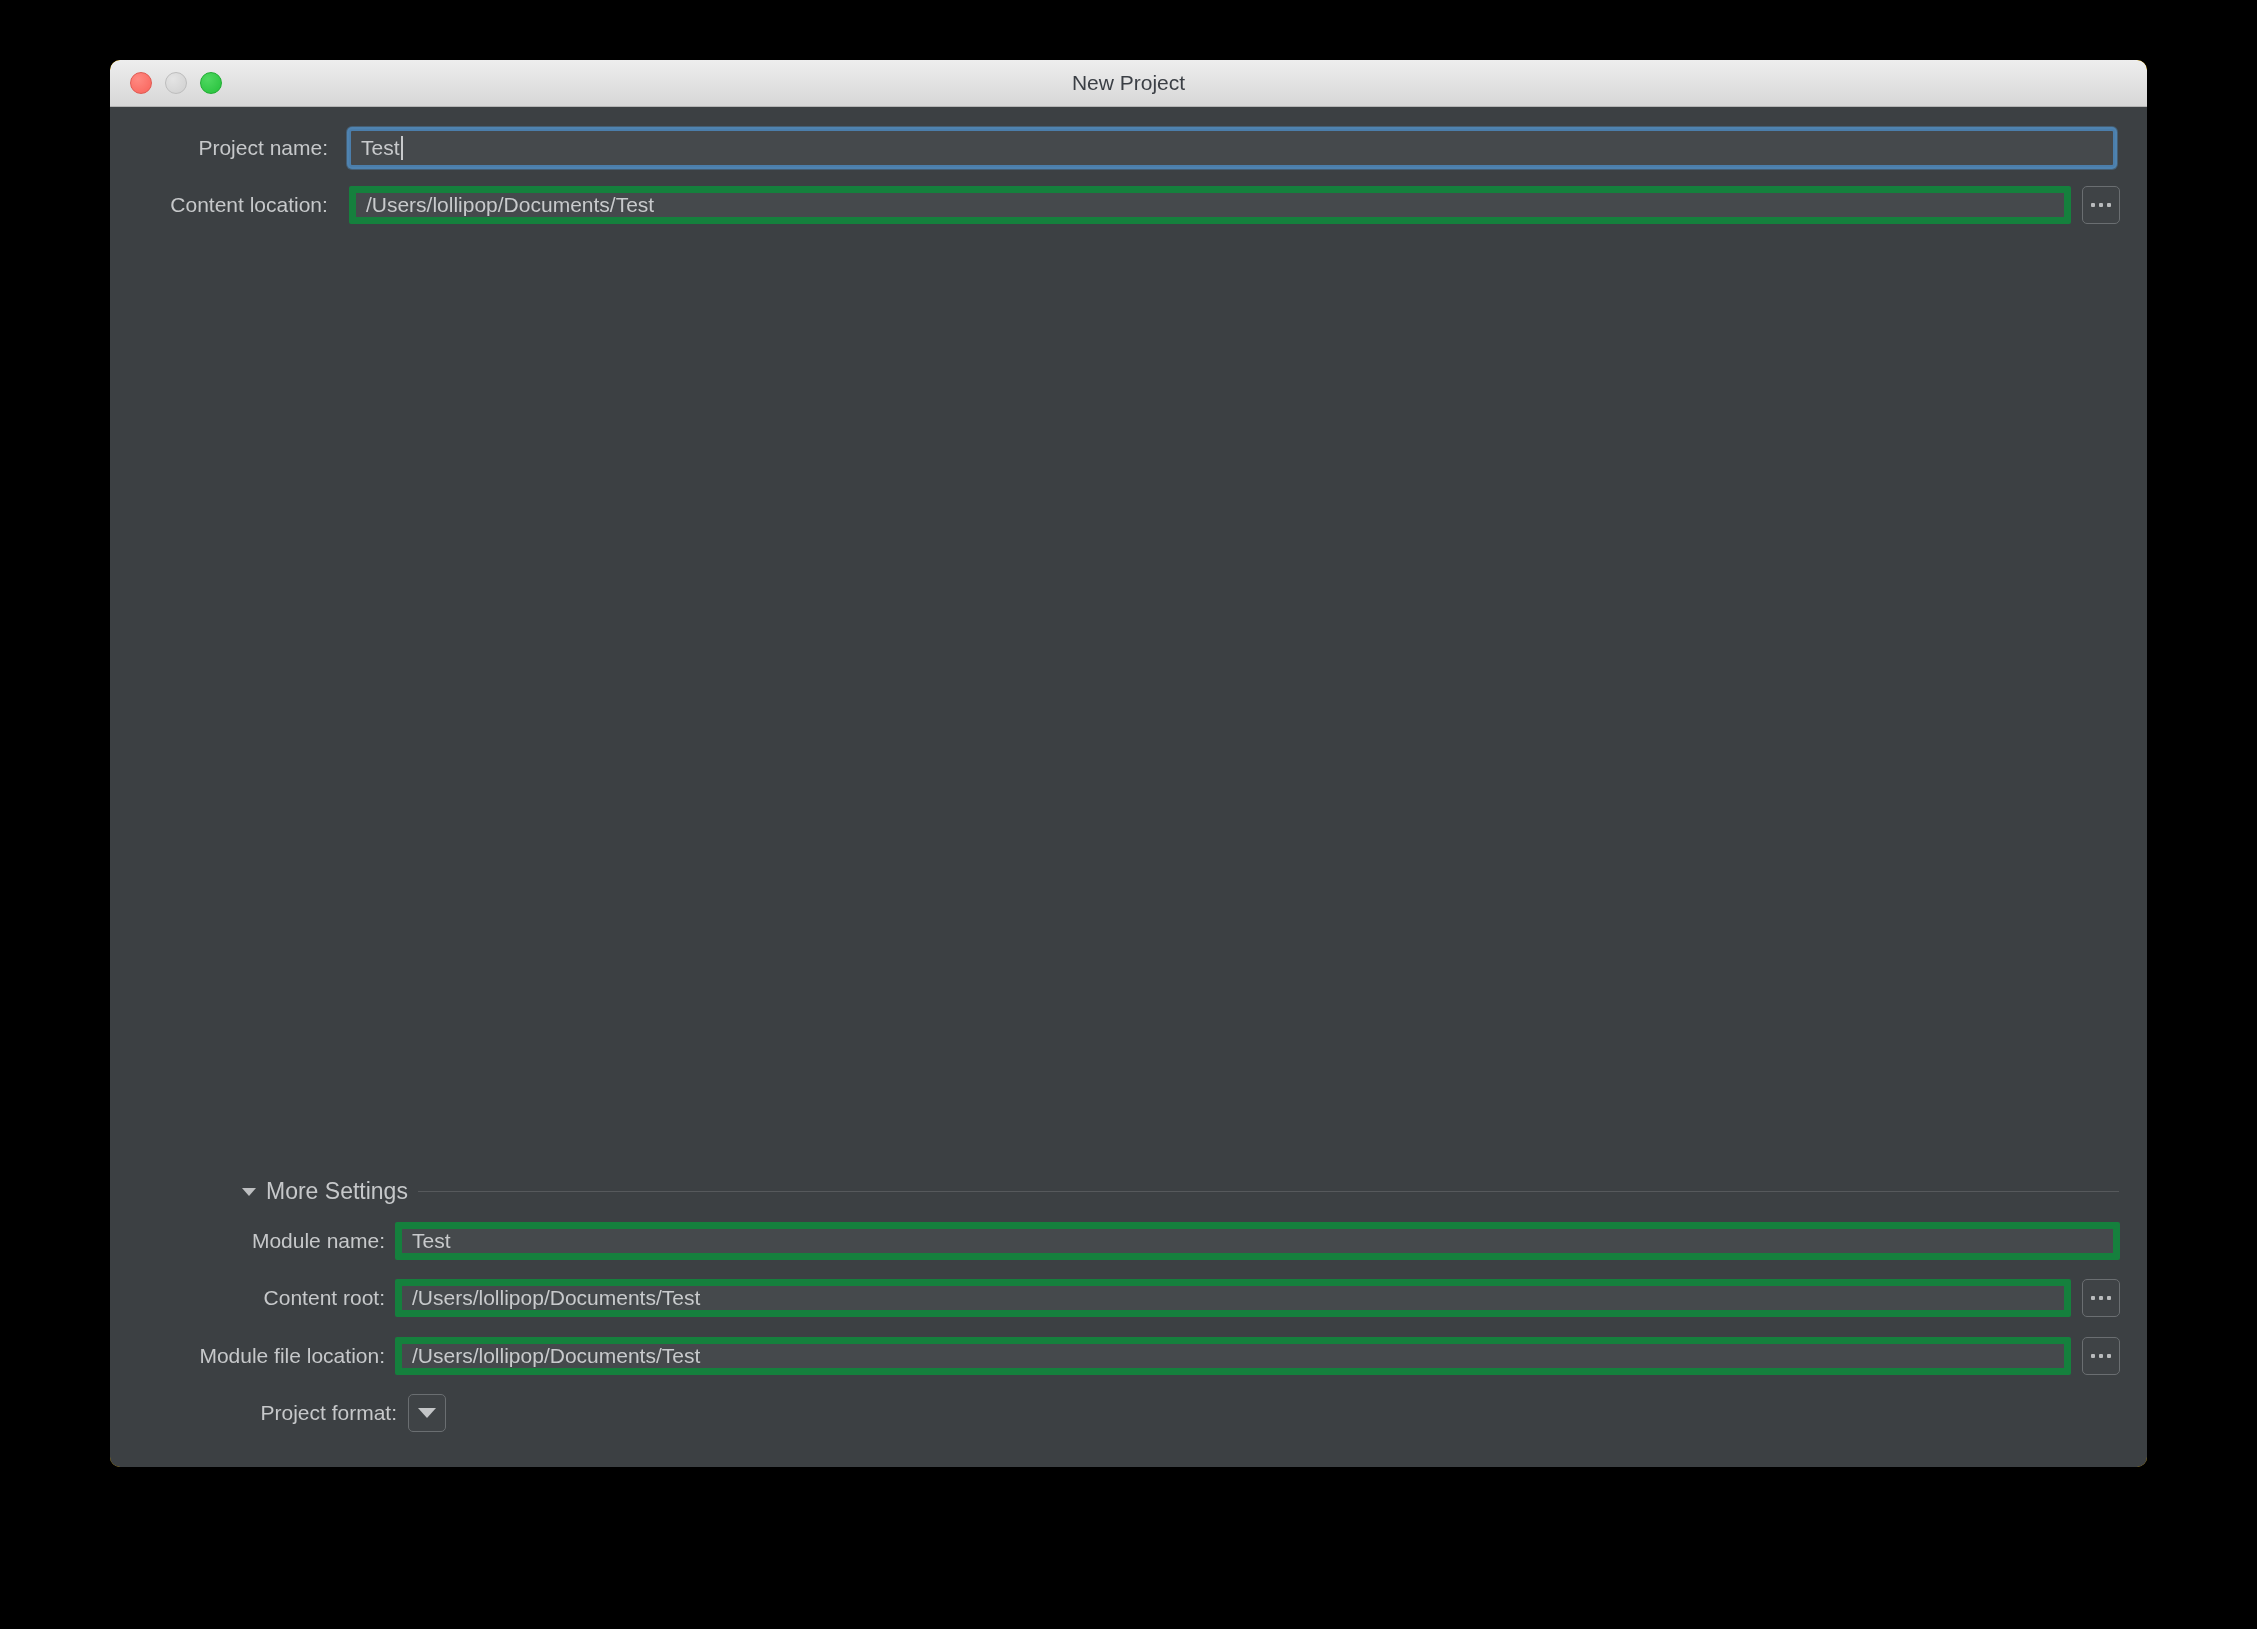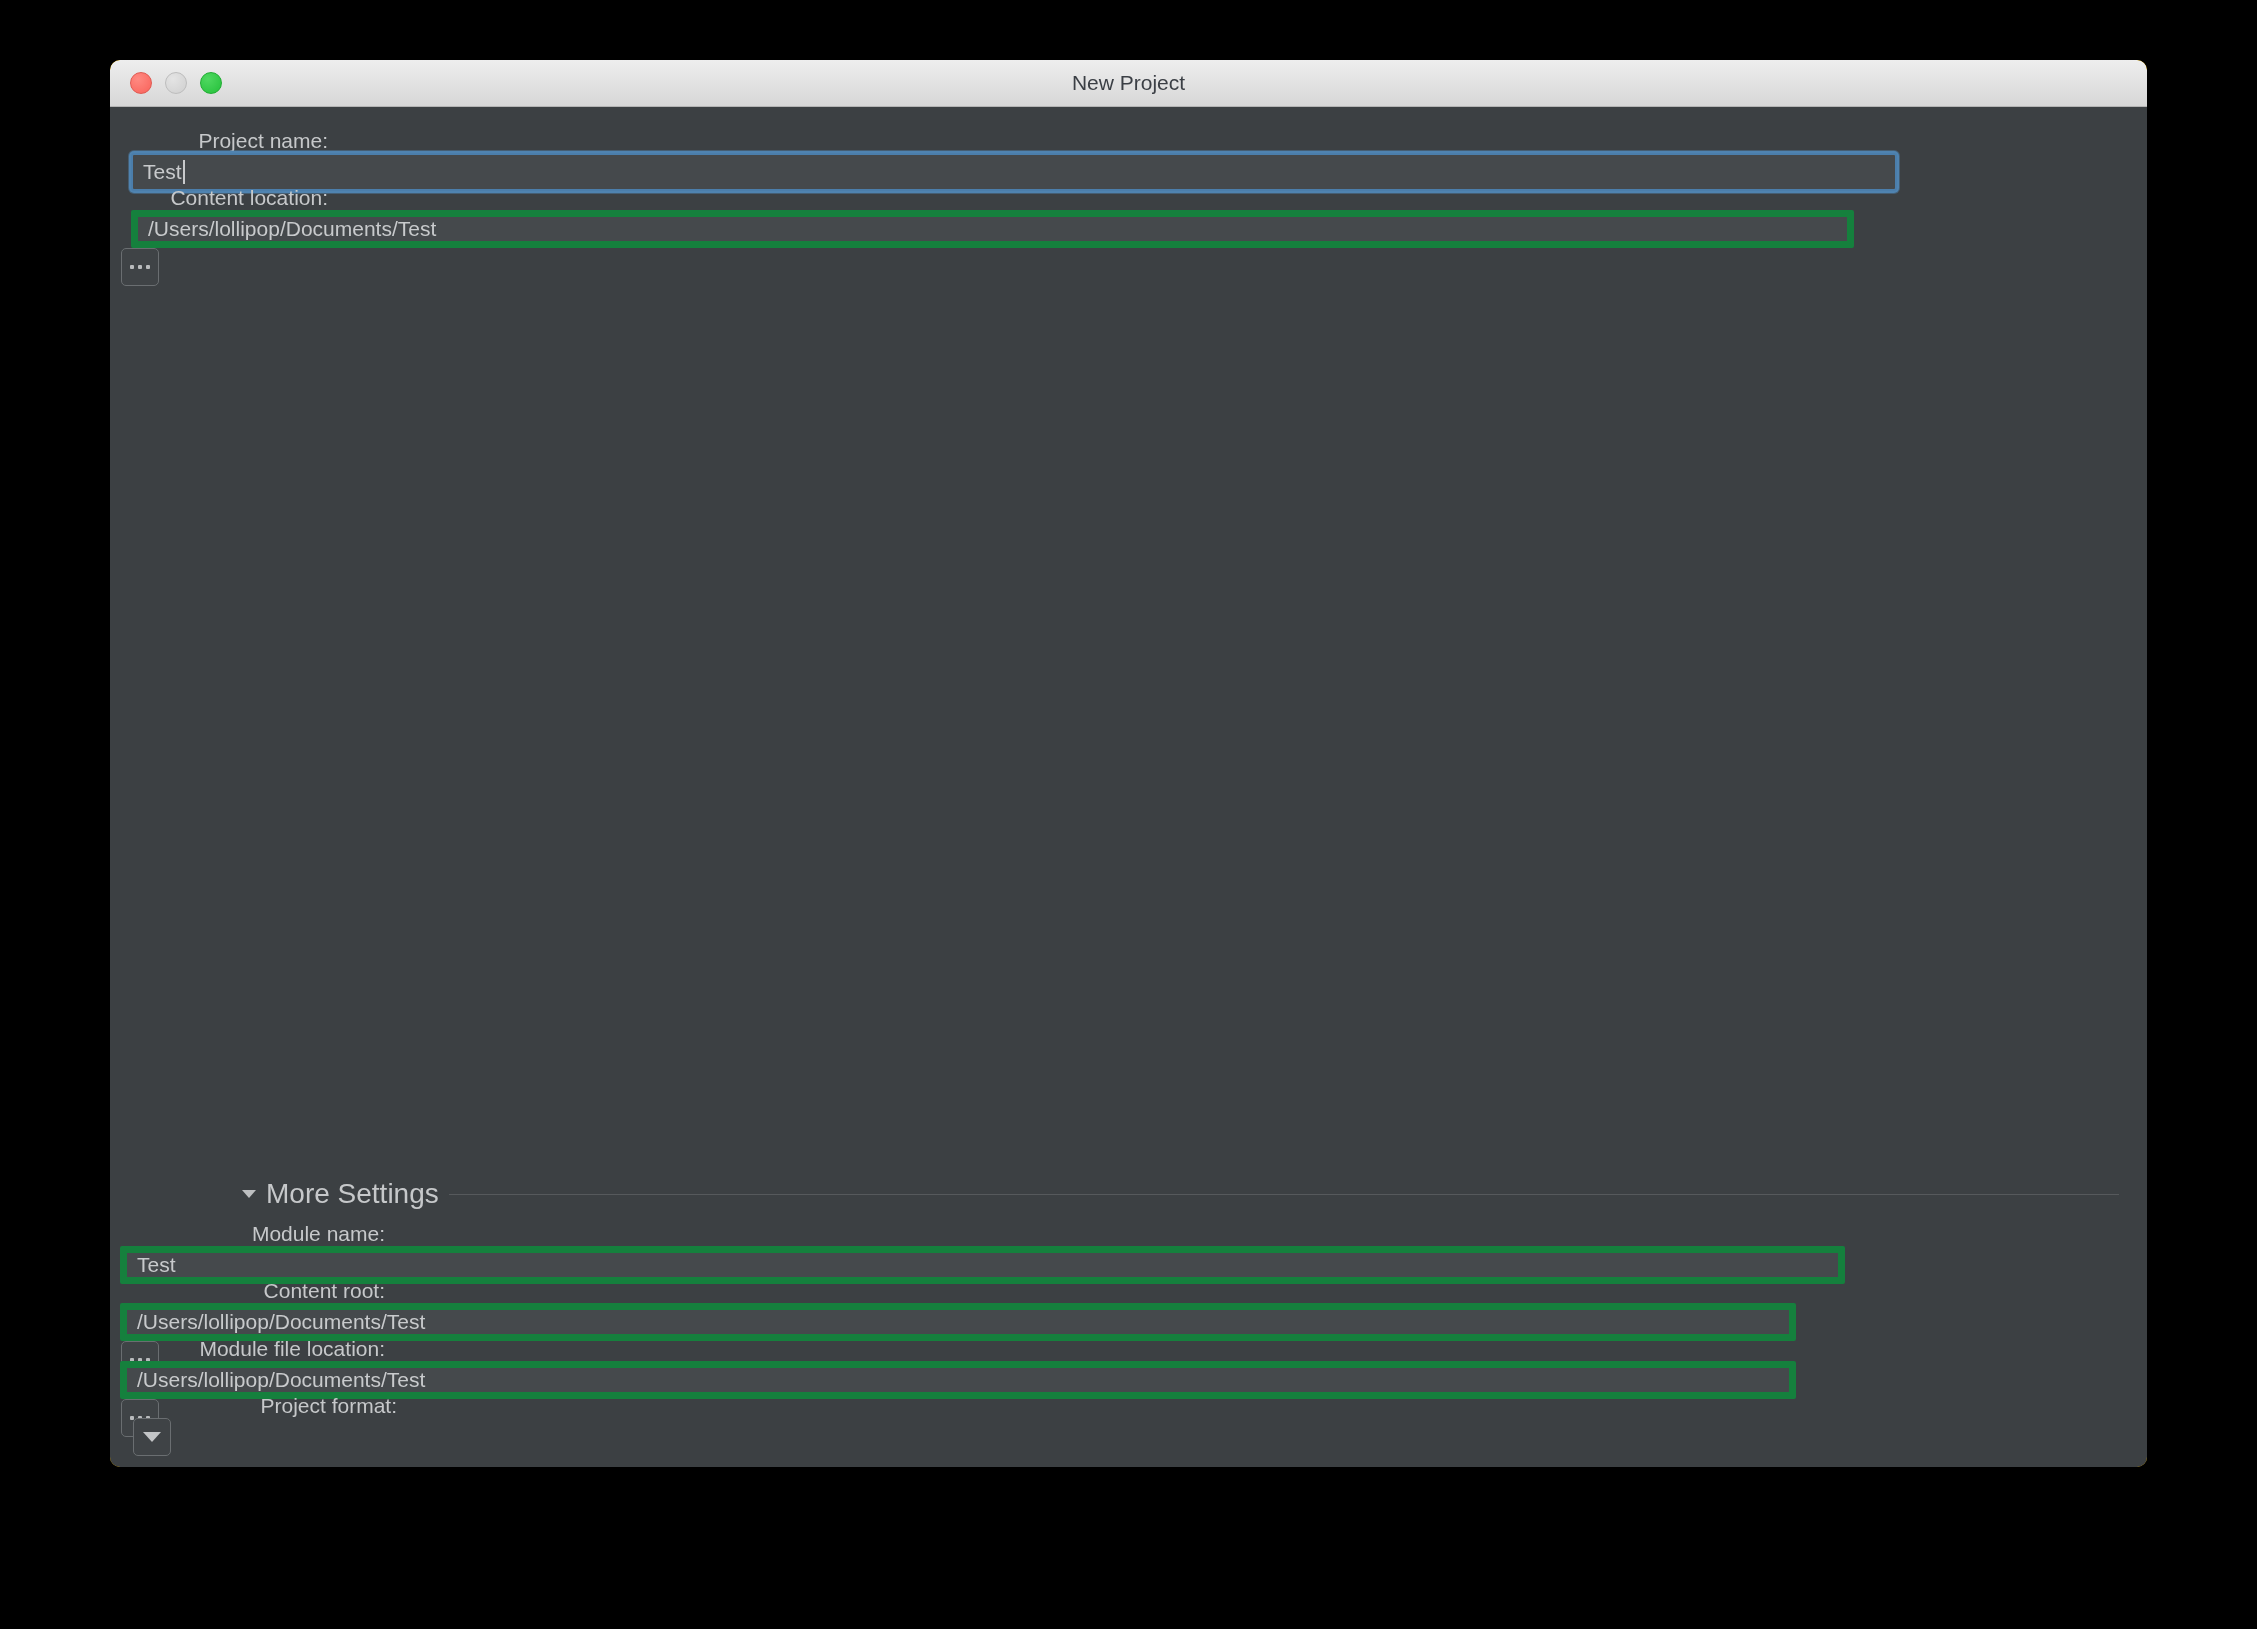--- a/index.html
+++ b/index.html
@@ -67,21 +67,21 @@
   
   #dialog-body {
     position: relative;
     height: 1360px;
     background: #3c4043;
   }
 
   .form-row {
     position: absolute;
     display: flex;
-    flex-direction: column;
+    align-items: center;
   }
 
   .field-label {
     color: #c6c8ca;
     font-size: 21px;
     text-align: right;
     white-space: nowrap;
   }
 
   
@@ -162,21 +162,21 @@
     gap: 10px;
   }
   #more-settings-arrow {
     width: 0; height: 0;
     border-left: 7px solid transparent;
     border-right: 7px solid transparent;
     border-top: 8px solid #bdbfc1;
   }
   #more-settings-label {
     color: #c6c8ca;
-    font-size: 28px;
+    font-size: 23px;
     white-space: nowrap;
   }
   #more-settings-line {
     flex: 1;
     height: 1px;
     background: #56595c;
   }
 </style>
 </head>
 <body>

